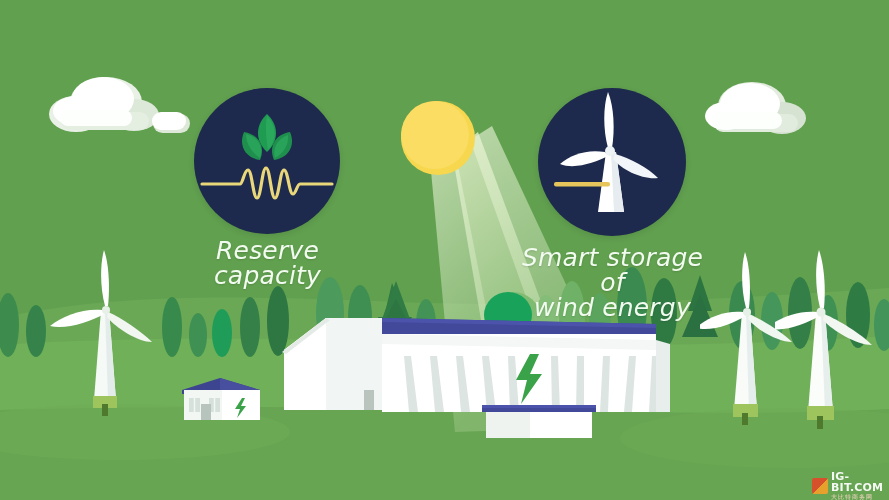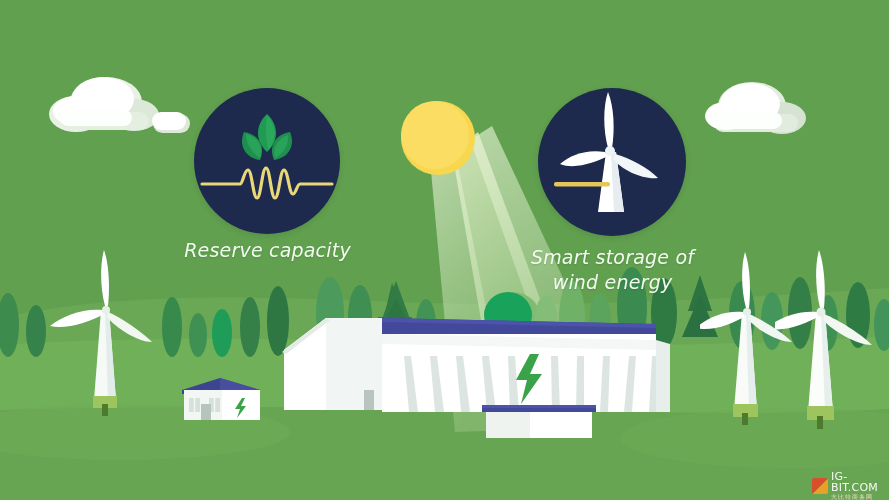--- a/index.html
+++ b/index.html
@@ -27,21 +27,21 @@
     background:#1d2a4d;
     box-shadow:0 2px 6px rgba(0,0,0,.10);
   }
   #badge-left  {left:194px;top:88px;width:146px;height:146px;}
   #badge-right {left:538px;top:88px;width:148px;height:148px;}
 
   .badge-label{
     color:#f2fbef;
     font-family:"DejaVu Sans", sans-serif;
     font-style:italic;
-    font-size:19px;
+    font-size:25px;
     font-weight:400;
     letter-spacing:.2px;
     text-align:center;
     line-height:25px;
     text-shadow:0 1px 2px rgba(0,0,0,.13);
     white-space:pre-line;
   }
   #label-left {left:160px;top:238px;width:215px;}
   #label-right{left:515px;top:233px;width:195px;margin-top:12px;}
 
@@ -54,21 +54,21 @@
   #wm-mark{
     width:16px;height:16px;
     background:
       linear-gradient(135deg,#e04a2a 0 50%, #f0a02a 50% 100%);
     border-radius:2px;
     flex:0 0 auto;
   }
   #wm-texts{display:flex;flex-direction:column;line-height:1;}
   #wm-main{
     font-family:"DejaVu Sans", sans-serif;
-    font-weight:400;font-size:11px;color:#ffffff;
+    font-weight:700;font-size:11px;color:#ffffff;
     letter-spacing:.2px;
   }
   #wm-sub{
     font-family:"DejaVu Sans", sans-serif;
     font-size:6px;color:#ffd9cf;letter-spacing:1px;
     margin-top:1px;
   }
 </style>
 </head>
 <body>

